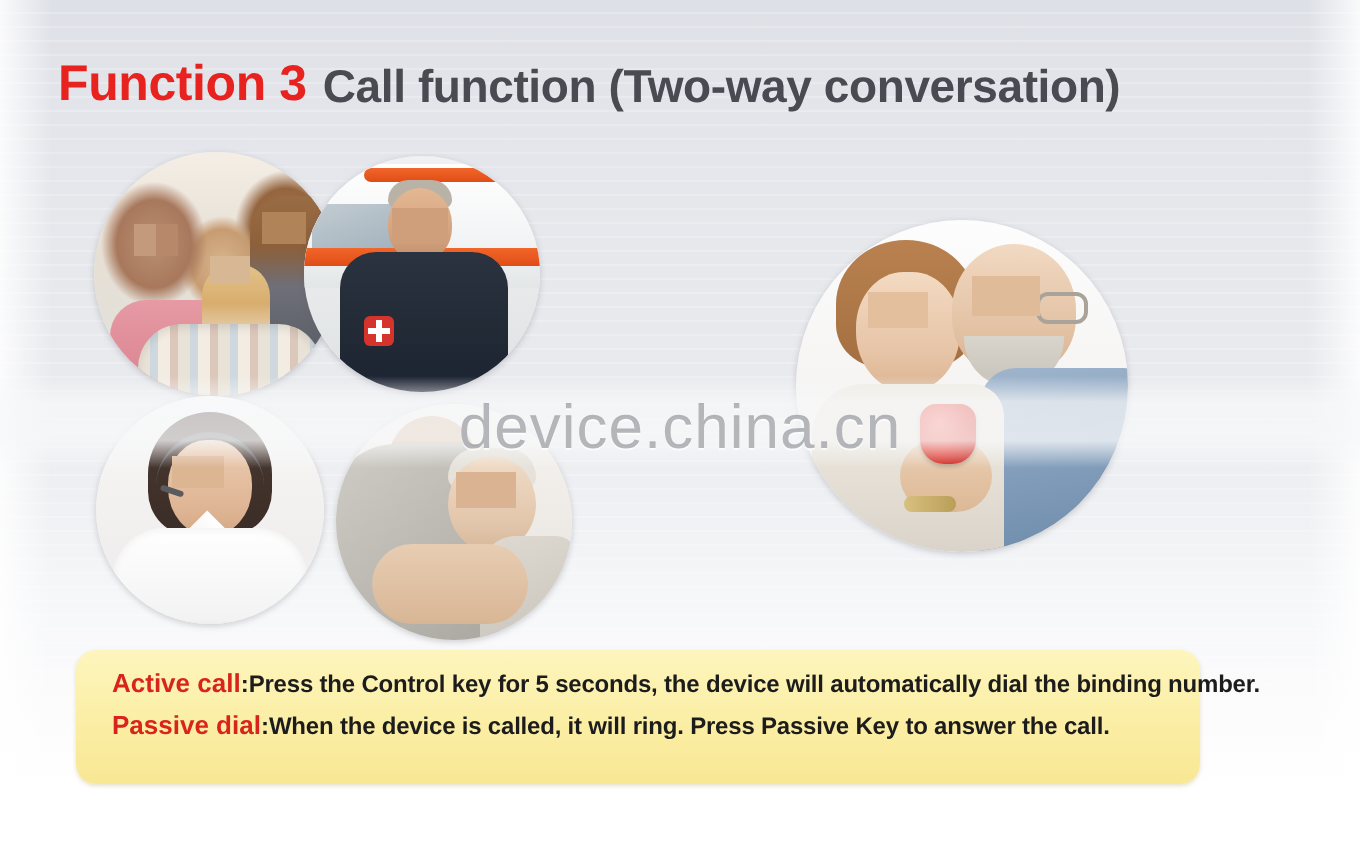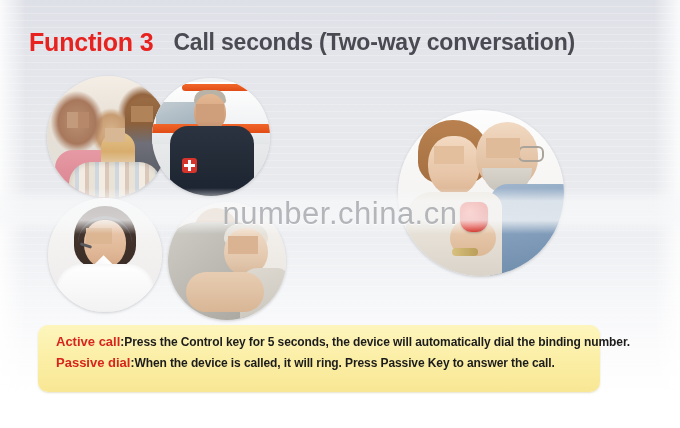--- a/index.html
+++ b/index.html
@@ -50,22 +50,22 @@
       linear-gradient(270deg, rgba(255,255,255,0.85) 0px, rgba(255,255,255,0.0) 26px);
     pointer-events: none;
   }
 
   
   .title-row {
     position: absolute;
     left: 29px;
     top: 28px;
     display: flex;
-    align-items: center;
-    gap: 20px;
+    align-items: flex-end;
+    gap: 8px;
     z-index: 6;
     white-space: nowrap;
   }
   .title-key {
     font-size: 25px;
     font-weight: bold;
     color: #e8221e;
     letter-spacing: -0.2px;
   }
   .title-main {
@@ -356,21 +356,21 @@
     letter-spacing: -0.1px;
   }
 </style>
 </head>
 <body>
 
 <div id="slide">
 
   <div class="title-row">
     <span class="title-key">Function 3</span>
-    <span class="title-main">Call seconds (Two-way conversation)</span>
+    <span class="title-main">Call function (Two-way conversation)</span>
   </div>
 
   <div class="collage">
 
     <div class="photo" id="p1">
       <div class="inner">
         <div class="dad"></div>
         <div class="shirt-pink"></div>
         <div class="child"></div>
         <div class="cushion"></div>
@@ -432,21 +432,21 @@
         <div class="hand"></div>
         <div class="sos"></div>
         <div class="watch"></div>
         <div class="mosaic" style="left:36px;top:36px;width:30px;height:18px;background-color:#e3bf9e;"></div>
         <div class="mosaic" style="left:88px;top:28px;width:34px;height:20px;background-color:#dfbb9a;"></div>
       </div>
     </div>
   </div>
 
   <div class="wm-band"></div>
-  <div class="watermark">number.china.cn</div>
+  <div class="watermark">device.china.cn</div>
 
   <div class="note">
     <div class="note-line">
       <span class="note-label">Active call</span>
       <span class="note-colon">:</span>
       <span class="note-text">Press the Control key for 5 seconds, the device will automatically dial the binding number.</span>
     </div>
     <div class="note-line">
       <span class="note-label">Passive dial</span>
       <span class="note-colon">:</span>

